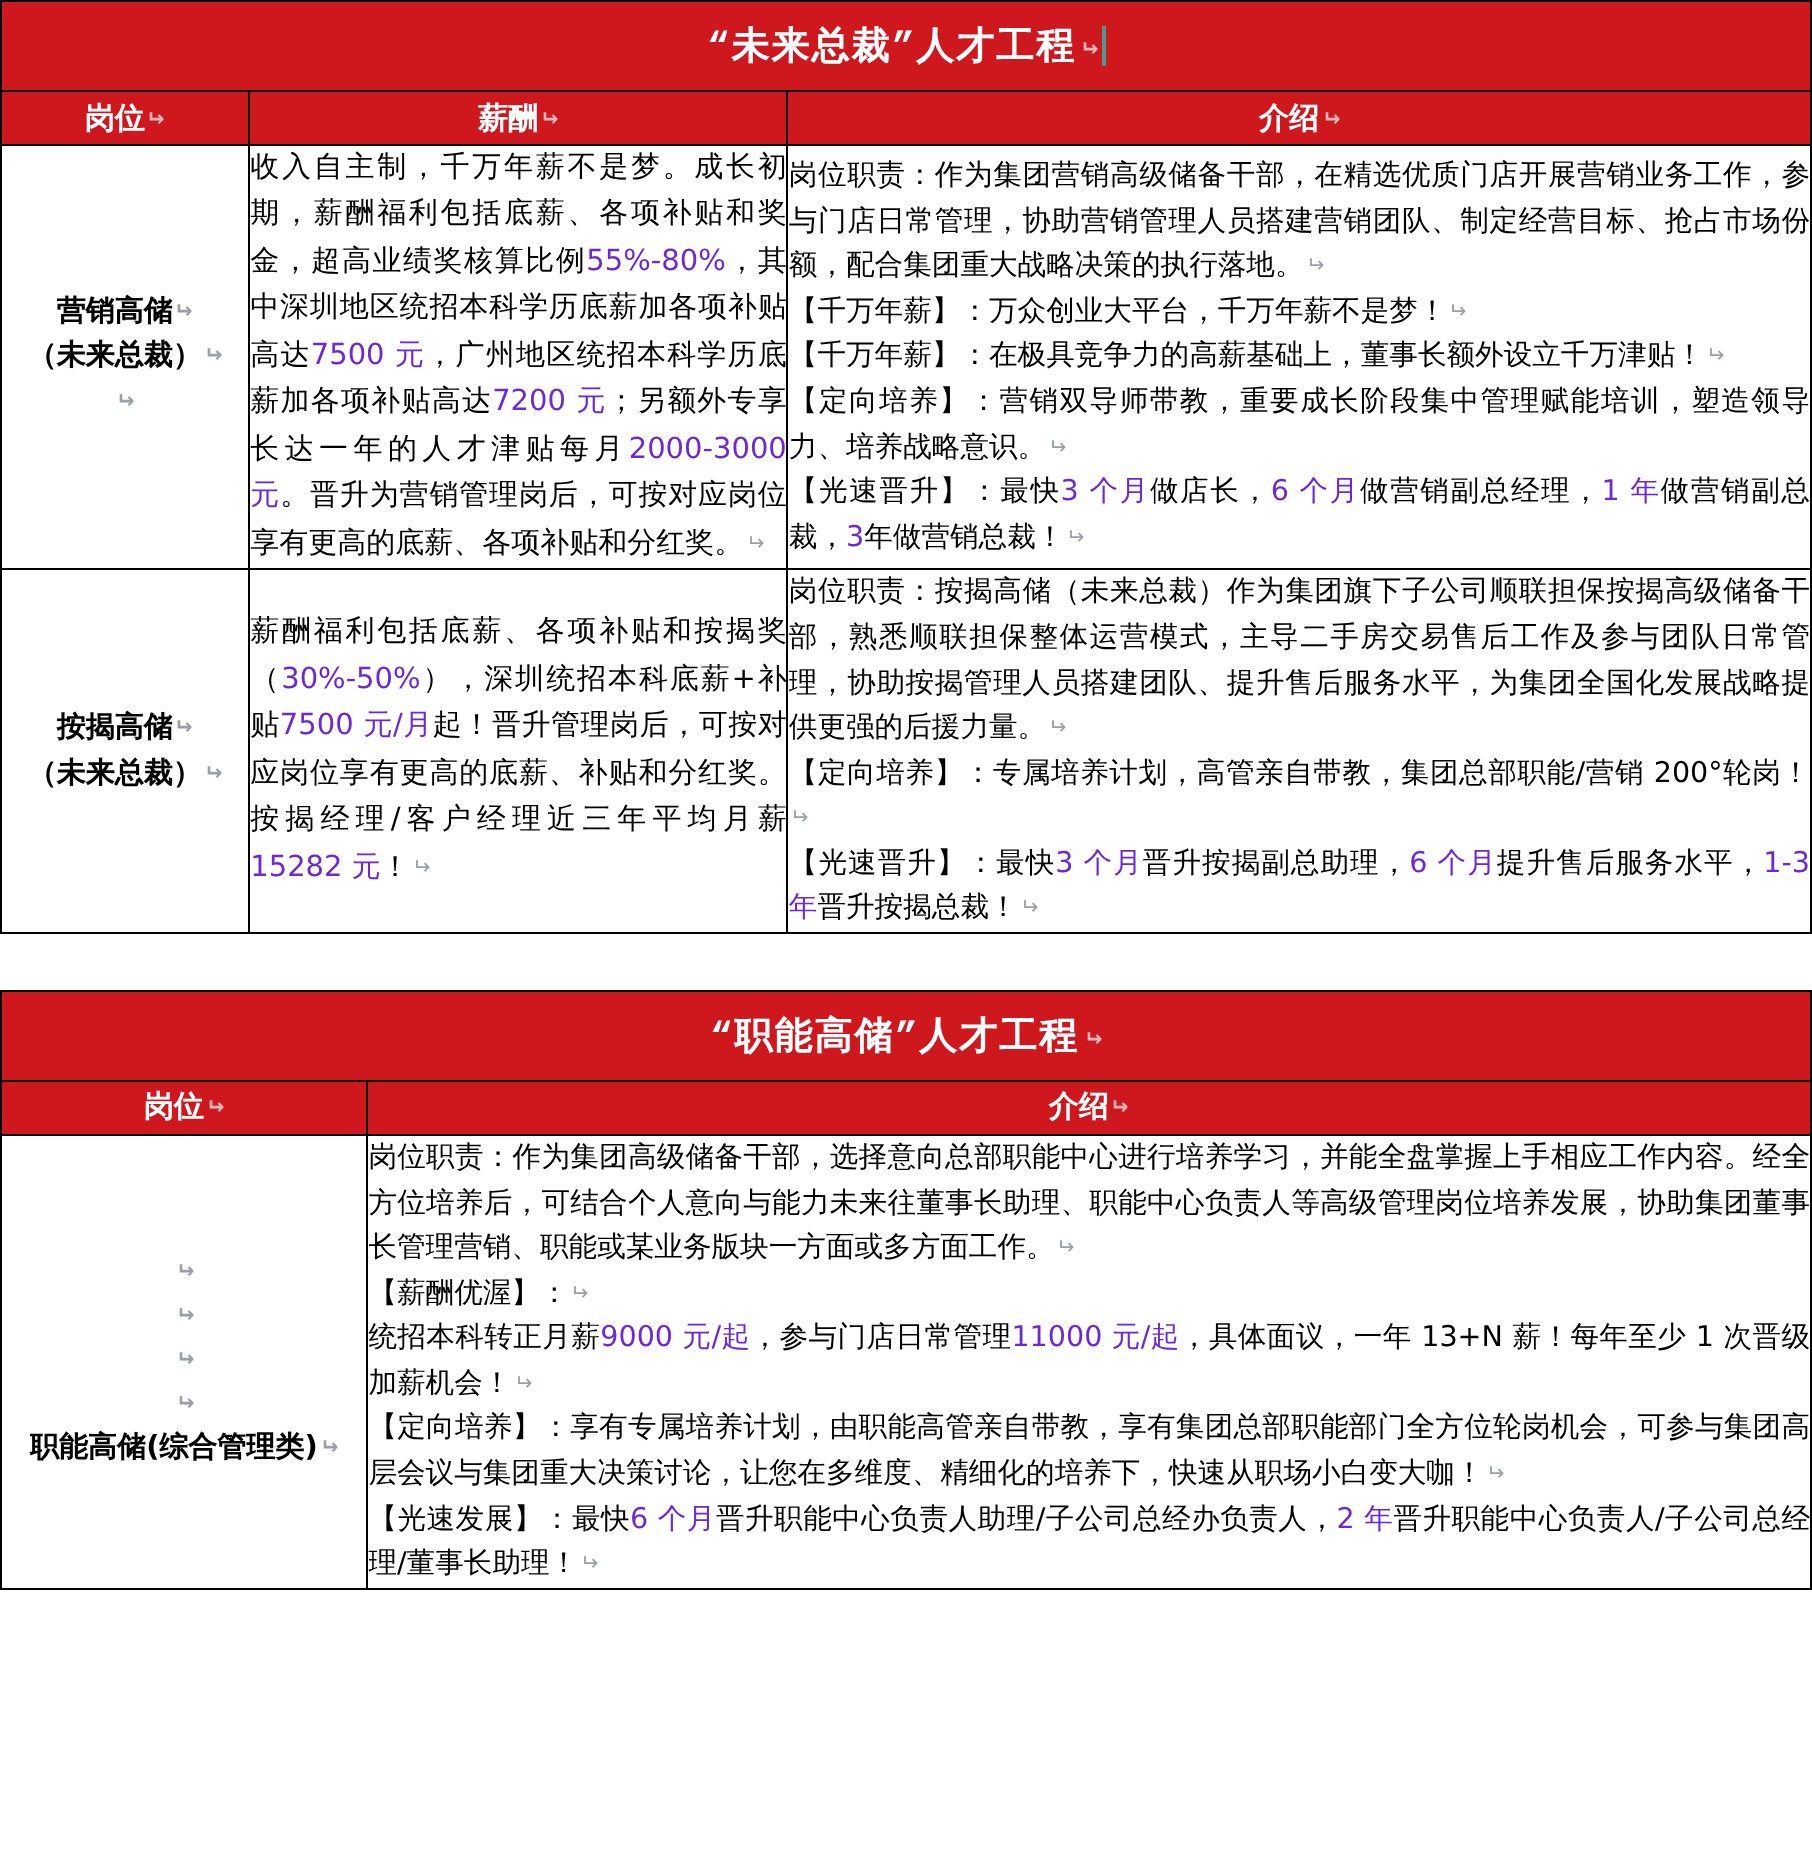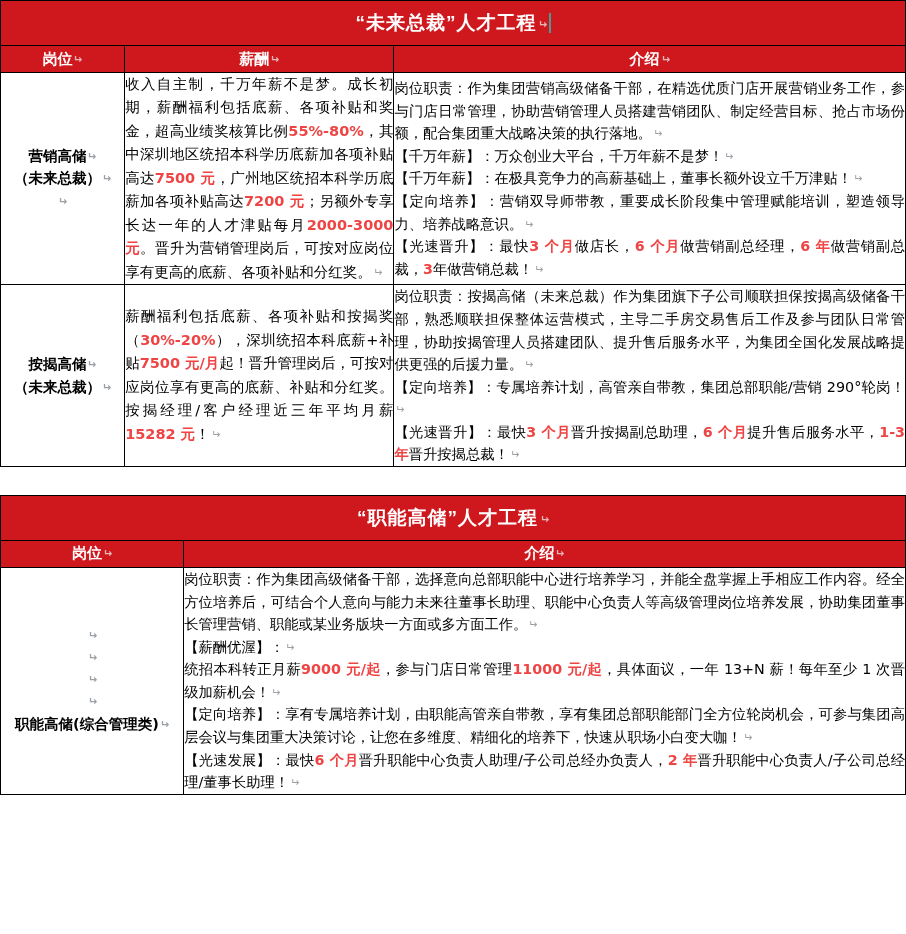--- a/index.html
+++ b/index.html
@@ -41,21 +41,21 @@
     color: #ffffff;
     text-align: center;
     height: 44px;
     font-weight: bold;
     font-size: 19px;
     letter-spacing: 1px;
     position: relative;
   }
   .banner-text {
     display: inline-block;
-    font-family: Liberation Sans, sans-serif;
+    font-family: Liberation Mono, monospace;
     font-weight: bold;
     font-size: 19px;
   }
   .caret {
     display: inline-block;
     width: 2px;
     height: 20px;
     background: #4a9a9a;
     vertical-align: -4px;
     margin-left: 1px;
@@ -108,21 +108,21 @@
     line-height: 1.58;
     padding: 5px 6px;
     vertical-align: top;
     text-align: justify;
     text-justify: inter-ideograph;
     font-family: "DejaVu Sans", "Liberation Sans", sans-serif;
   }
   .intro-cell p { margin: 0; }
 
   b.hd { font-weight: normal; }
-  span.red { color: #ef4444; font-weight: bold; }
+  span.red { color: #6d28d9; font-weight: normal; }
 
   .spacer { height: 28px; }
 
   
   .t1 .c1 { width: 124px; }
   .t1 .c2 { width: 269px; }
   .t1 .c3 { width: 511px; }
 
   
   .t2 .c1 { width: 183px; }
@@ -171,35 +171,35 @@
           <span class="ln"><span class="pmark">↵</span></span>
         </td>
         <td class="pay-cell">
           <span>收入自主制，千万年薪不是梦。成长初期，薪酬福利包括底薪、各项补贴和奖金，超高业绩奖核算比例</span><span class="red">55%-80%</span><span>，其中深圳地区统招本科学历底薪加各项补贴高达</span><span class="red">7500 元</span><span>，广州地区统招本科学历底薪加各项补贴高达</span><span class="red">7200 元</span><span>；另额外专享长达一年的人才津贴每月</span><span class="red">2000-3000 元</span><span>。晋升为营销管理岗后，可按对应岗位享有更高的底薪、各项补贴和分红奖。</span><span class="pmark">↵</span>
         </td>
         <td class="intro-cell">
           <p><b class="hd">岗位职责：</b><span>作为集团营销高级储备干部，在精选优质门店开展营销业务工作，参与门店日常管理，协助营销管理人员搭建营销团队、制定经营目标、抢占市场份额，配合集团重大战略决策的执行落地。</span><span class="pmark">↵</span></p>
           <p><b class="hd">【千万年薪】：</b><span>万众创业大平台，千万年薪不是梦！</span><span class="pmark">↵</span></p>
           <p><b class="hd">【千万年薪】：</b><span>在极具竞争力的高薪基础上，董事长额外设立千万津贴！</span><span class="pmark">↵</span></p>
           <p><b class="hd">【定向培养】：</b><span>营销双导师带教，重要成长阶段集中管理赋能培训，塑造领导力、培养战略意识。</span><span class="pmark">↵</span></p>
-          <p><b class="hd">【光速晋升】：</b><span>最快</span><span class="red">3 个月</span><span>做店长，</span><span class="red">6 个月</span><span>做营销副总经理，</span><span class="red">6 年</span><span>做营销副总裁，</span><span class="red">3</span><span>年做营销总裁！</span><span class="pmark">↵</span></p>
+          <p><b class="hd">【光速晋升】：</b><span>最快</span><span class="red">3 个月</span><span>做店长，</span><span class="red">6 个月</span><span>做营销副总经理，</span><span class="red">1 年</span><span>做营销副总裁，</span><span class="red">3</span><span>年做营销总裁！</span><span class="pmark">↵</span></p>
         </td>
       </tr>
 
       <tr>
         <td class="job-cell">
           <span class="ln"><span>按揭高储</span><span class="pmark">↵</span></span>
           <span class="ln"><span>（未来总裁）</span><span class="pmark">↵</span></span>
         </td>
         <td class="pay-cell">
-          <span>薪酬福利包括底薪、各项补贴和按揭奖（</span><span class="red">30%-20%</span><span>），深圳统招本科底薪+补贴</span><span class="red">7500 元/月</span><span>起！晋升管理岗后，可按对应岗位享有更高的底薪、补贴和分红奖。按揭经理/客户经理近三年平均月薪</span><span class="red">15282 元</span><span>！</span><span class="pmark">↵</span>
+          <span>薪酬福利包括底薪、各项补贴和按揭奖（</span><span class="red">30%-50%</span><span>），深圳统招本科底薪+补贴</span><span class="red">7500 元/月</span><span>起！晋升管理岗后，可按对应岗位享有更高的底薪、补贴和分红奖。按揭经理/客户经理近三年平均月薪</span><span class="red">15282 元</span><span>！</span><span class="pmark">↵</span>
         </td>
         <td class="intro-cell">
           <p><b class="hd">岗位职责：</b><span>按揭高储（未来总裁）作为集团旗下子公司顺联担保按揭高级储备干部，熟悉顺联担保整体运营模式，主导二手房交易售后工作及参与团队日常管理，协助按揭管理人员搭建团队、提升售后服务水平，为集团全国化发展战略提供更强的后援力量。</span><span class="pmark">↵</span></p>
-          <p><b class="hd">【定向培养】：</b><span>专属培养计划，高管亲自带教，集团总部职能/营销 290°轮岗！</span><span class="pmark">↵</span></p>
+          <p><b class="hd">【定向培养】：</b><span>专属培养计划，高管亲自带教，集团总部职能/营销 200°轮岗！</span><span class="pmark">↵</span></p>
           <p><b class="hd">【光速晋升】：</b><span>最快</span><span class="red">3 个月</span><span>晋升按揭副总助理，</span><span class="red">6 个月</span><span>提升售后服务水平，</span><span class="red">1-3 年</span><span>晋升按揭总裁！</span><span class="pmark">↵</span></p>
         </td>
       </tr>
     </tbody>
   </table>
 
   <div class="spacer"></div>
 
   <table class="doc-table t2">
     <colgroup>

